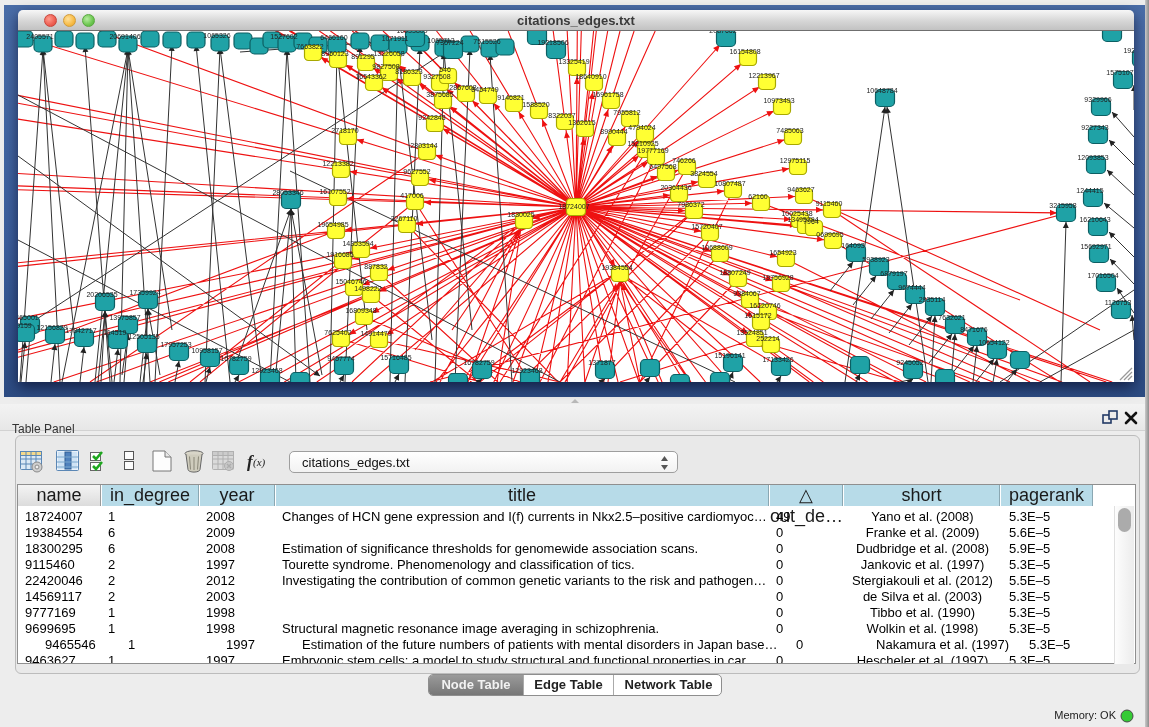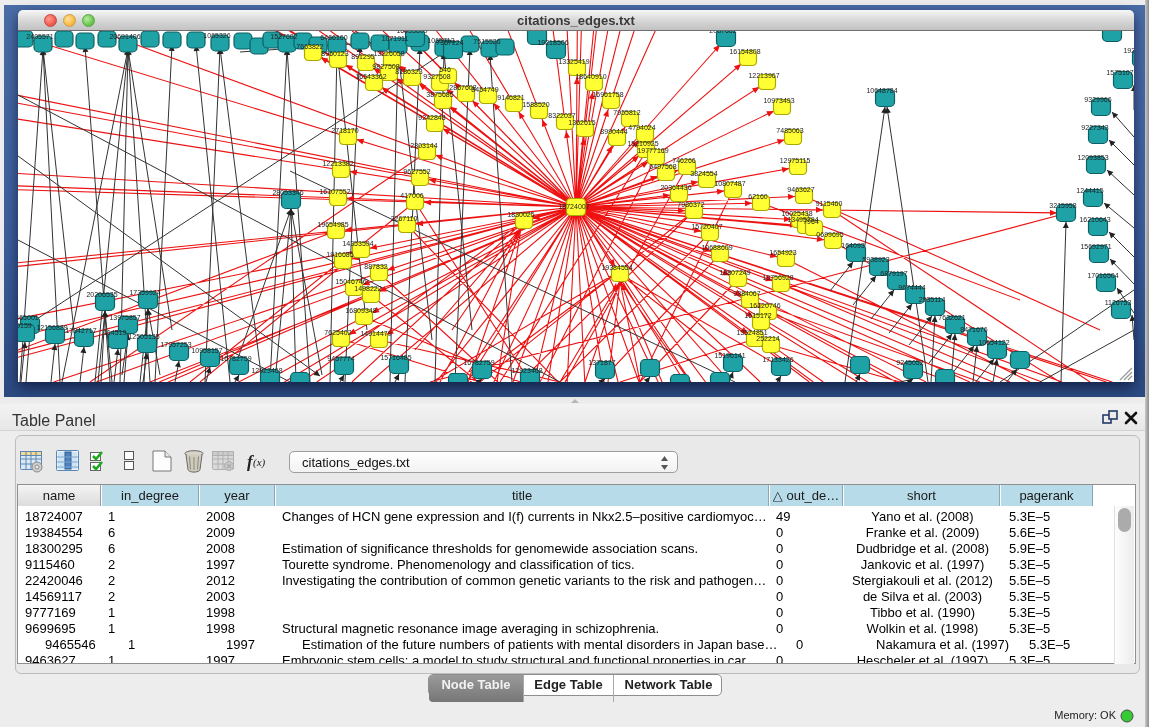--- a/index.html
+++ b/index.html
@@ -3,34 +3,34 @@
 *{margin:0;padding:0;box-sizing:border-box}
 html,body{width:1149px;height:727px;overflow:hidden;background:#ededed;font-family:"Liberation Sans",sans-serif}
 .abs{position:absolute}
 #desktop{position:absolute;left:4px;top:5px;width:1143px;height:392px;background:linear-gradient(#4a6da8,#3c5f9d 60%,#2c4b82)}
 #macwin{position:absolute;left:14px;top:5px;width:1116px;height:372px;border-radius:5px 5px 0 0;box-shadow:0 5px 14px rgba(0,0,25,.6)}
 #titlebar{position:absolute;left:0;top:0;width:1116px;height:21px;border-radius:5px 5px 0 0;background:linear-gradient(#f7f7f7,#d6d6d6 55%,#c2c2c2);border-bottom:1px solid #6f6f6f}
 #title{position:absolute;width:100%;text-align:center;top:3px;font-size:13px;font-weight:bold;color:#3a3a3a}
 .tl{position:absolute;top:4px;width:13px;height:13px;border-radius:50%}
 #canvas{position:absolute;left:0;top:21px;width:1116px;height:351px;background:#fff;overflow:hidden}
 #tphead{position:absolute;left:0;top:404px;width:1145px;height:27px;background:linear-gradient(#f3f3f3,#e7e7e7);border-bottom:1px solid #d2d2d2}
-#tphead span{position:absolute;left:12px;top:8px;font-size:16px;color:#333}
+#tphead span{position:absolute;left:12px;top:18px;font-size:12px;color:#333}
 #panel{position:absolute;left:15px;top:435px;width:1125px;height:239px;background:#e9e9e9;border:1px solid #bcbcbc;border-radius:6px}
 #dropdown{position:absolute;left:289px;top:451px;width:389px;height:22px;background:linear-gradient(#fff,#f2f2f2);border:1px solid #9e9e9e;border-radius:5px}
 #dropdown span{position:absolute;left:12px;top:3px;font-size:13px;color:#111}
 #table{position:absolute;left:17px;top:484px;width:1119px;height:180px;background:#fff;border:1px solid #8f8f8f;overflow:hidden}
-#thead{position:absolute;left:0;top:0;height:29px;width:1119px;font-size:13px;color:#1a1a1a}
+#thead{position:absolute;left:0;top:0;height:29px;width:1119px;font-size:18px;color:#1a1a1a}
 #thead div{position:absolute;top:0;height:21px;line-height:21px;text-align:center;background:#b7dbe8;border-right:1px solid #8aa7b2}
 #thead div.gray{background:linear-gradient(#f4f4f4,#dcdcdc);border-right:1px solid #9a9a9a}
 .tr{position:absolute;left:0;width:1119px;height:16px;font-size:13px;color:#000;white-space:nowrap}
 .tr div{position:absolute;top:0;height:16px;line-height:16px;overflow:hidden}
 .c0{left:7px;width:78px}.c1{left:90px;width:95px}.c2{left:188px;width:80px}.c3{left:264px;width:492px}
 .c4{left:758px;width:72px}.c5{left:826px;width:157px;text-align:center}.c6{left:991px;width:95px}
 #tabs{position:absolute;left:428px;top:674px;width:294px;height:22px;border:1px solid #8e8e8e;border-radius:5px;background:#fff;font-size:13px;font-weight:bold}
-#tabs div{position:absolute;top:0;height:27px;line-height:20px;text-align:center;color:#222}
+#tabs div{position:absolute;top:0;height:20px;line-height:20px;text-align:center;color:#222}
 #scrtrack{position:absolute;left:1114px;top:506px;width:20px;height:158px;background:linear-gradient(90deg,#fdfdfd,#ececec);border-left:1px solid #e0e0e0}
 #scrthumb{position:absolute;left:3px;top:2px;width:13px;height:24px;background:#ababab;border-radius:7px}
 #memo{position:absolute;right:33px;top:709px;font-size:11px;color:#222}
 .rightstrip{position:absolute;right:0;top:0;width:4px;height:727px;background:linear-gradient(90deg,#c9c9c9,#8d8d8d)}
 .icon{position:absolute;top:450px}
 </style></head><body>
 <div id="desktop">
   <div id="macwin">
     <div id="titlebar">
       <div class="tl" style="left:26px;background:radial-gradient(circle at 4px 4px,#ff9a8d,#ee5f52 60%,#d5473c);border:1px solid #c8453c"></div>

